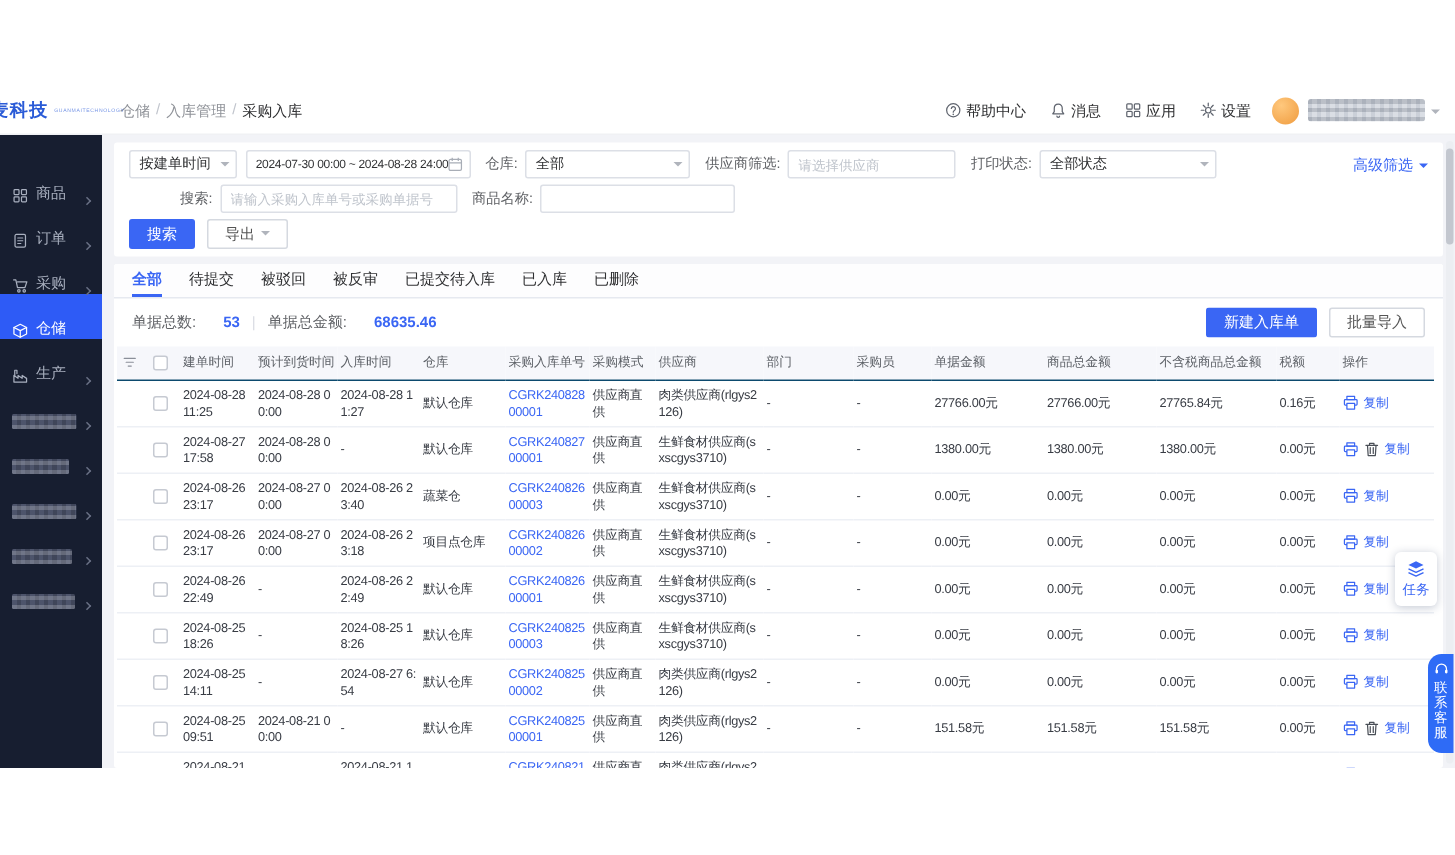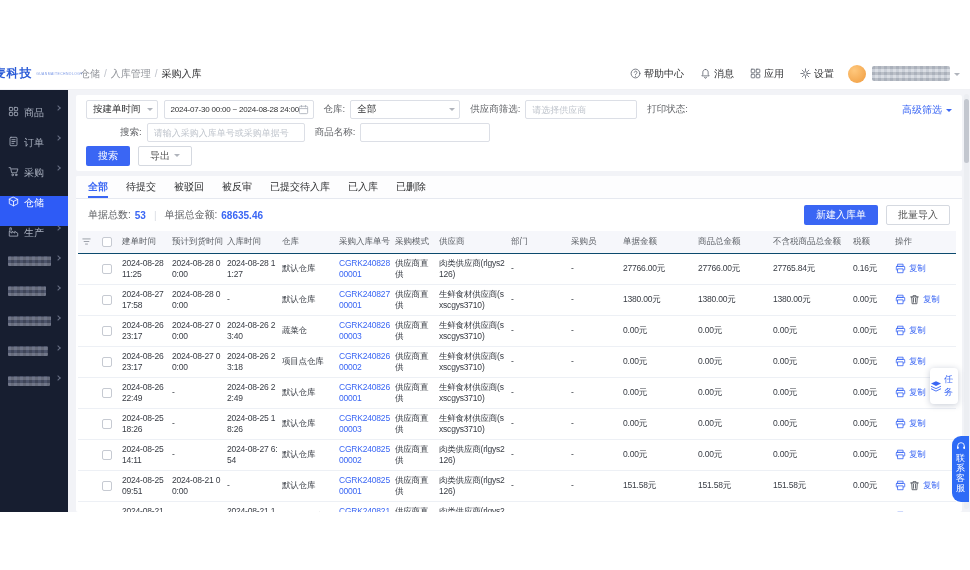--- a/index.html
+++ b/index.html
@@ -24,21 +24,21 @@
   .user-cz{width:78px;height:15px;margin-left:6px}
   .tri{display:inline-block;width:0;height:0;border:3.5px solid transparent;border-top-color:#b0b4bc;margin-left:4px;position:relative;top:2px}
   .tri.blue{border-top-color:#3a66f4}
 
   
   .censored{background-image:repeating-linear-gradient(0deg,rgba(110,118,132,.35) 0 3px,rgba(200,205,214,.35) 3px 6px),repeating-linear-gradient(90deg,#ccd1d9 0 3px,#e4e7ec 3px 6px);border-radius:2px;filter:blur(.4px)}
 
   
   .sidebar{position:absolute;left:0;top:32px;bottom:0;width:68px;background:#171e30;z-index:5;overflow:hidden}
   .side-nav{padding-top:16px;display:flex;flex-direction:column}
-  .side-item{height:30px;display:flex;align-items:flex-start;padding:0 8px;gap:5px;color:#a9b0bf;font-size:10px;cursor:pointer;white-space:nowrap}
+  .side-item{height:30px;display:flex;align-items:flex-end;padding:0 8px;gap:5px;color:#a9b0bf;font-size:10px;cursor:pointer;white-space:nowrap}
   .side-item .s-ic{display:flex;flex:none}
   .side-item .chev{margin-left:auto;width:4px;height:4px;border-right:1px solid #697085;border-top:1px solid #697085;transform:rotate(45deg);flex:none}
   .side-item.active{background:#2e5bf6;color:#fff}
   .side-cz{height:10px;display:inline-block;background-image:repeating-linear-gradient(0deg,rgba(255,255,255,.28) 0 3px,rgba(255,255,255,.10) 3px 6px),repeating-linear-gradient(90deg,#39415a 0 3px,#2a3147 3px 6px);filter:blur(.4px);border-radius:1px}
 
   
   .content{position:absolute;left:68px;top:32px;right:0;bottom:0;display:flex;flex-direction:column;gap:5px;padding:5px 8px 0 8px;overflow:hidden}
   .filter-card{background:#fff;border-radius:2px;padding:5px 10px;flex:none}
   .f-row{display:flex;align-items:center;margin-top:4px}
   .f-row:first-child{margin-top:0}
@@ -54,37 +54,37 @@
   .btn.primary{background:#3a66f4;color:#fff}
   .btn.ghost{background:#fff;border-color:#d5d9e0;color:#555}
   .btn + .btn{margin-left:8px}
 
   
   .list-card{background:#fff;border-radius:2px;flex:1;overflow:hidden;display:flex;flex-direction:column}
   .tabs{display:flex;gap:18px;padding:0 12px;border-bottom:1px solid #e6e9f0;height:23px;flex:none;background:#fdfdfe}
   .tab{font-size:10px;color:#303133;line-height:21px;cursor:pointer;border-bottom:2px solid transparent;white-space:nowrap}
   .tab.active{color:#3a66f4;border-bottom-color:#3a66f4;font-weight:bold}
   .summary-row{display:flex;align-items:center;height:32px;padding:0 12px;font-size:10px;color:#606266;flex:none}
-  .s-num{color:#3a66f4;font-weight:bold;margin-left:4px}
+  .s-num{color:#3a66f4;font-weight:bold;margin-left:18px}
   .s-div{color:#d9dce3;margin:0 8px}
   .summary-row .spacer{flex:1}
 
   table{border-collapse:collapse;table-layout:fixed;width:878px;margin:0 2px}
   th{background:#f6f7fb;height:22px;font-size:8.5px;font-weight:normal;color:#5c6066;text-align:left;padding:0 2px;border-bottom:1px solid #0c4a6e;white-space:nowrap;overflow:visible}
   td{font-size:8.5px;letter-spacing:-.2px;color:#383c44;padding:4px 2px;border-bottom:1px solid #edf0f5;line-height:11px;word-break:break-all;vertical-align:middle}
   .td-tools,.td-check{text-align:center}
   .cbx{display:inline-block;width:10px;height:10px;border:1px solid #c6cad2;border-radius:2px;background:#fff;cursor:pointer;vertical-align:middle}
   .link{color:#3a66f4;cursor:pointer}
   .op-ic{display:inline-flex;vertical-align:middle;margin-right:3px;cursor:pointer}
   .op-ic.blue{color:#3a66f4}
   .op-ic.dark{color:#4a4f57}
   .th-filter{color:#8a8f99;display:inline-flex;vertical-align:middle;cursor:pointer}
 
   
-  .task-float{position:absolute;left:930px;top:368px;width:28px;height:36px;background:#fff;border-radius:4px;box-shadow:0 1px 6px rgba(30,50,90,.25);display:flex;flex-direction:row;align-items:center;justify-content:center;gap:2px;color:#3a66f4;font-size:9px;cursor:pointer;z-index:20}
+  .task-float{position:absolute;left:930px;top:368px;width:28px;height:36px;background:#fff;border-radius:4px;box-shadow:0 1px 6px rgba(30,50,90,.25);display:flex;flex-direction:column;align-items:center;justify-content:center;gap:2px;color:#3a66f4;font-size:9px;cursor:pointer;z-index:20}
   .service-float{position:absolute;left:952px;top:436px;width:17px;height:66px;background:#2e6bf6;border-radius:9px 0 0 9px;color:#fff;display:flex;flex-direction:column;align-items:center;padding-top:5px;gap:2px;font-size:9px;line-height:10px;cursor:pointer;z-index:20}
   .service-float .v-txt{width:10px;text-align:center;word-break:break-all}
   .v-scroll{position:absolute;right:1px;top:36px;bottom:3px;width:5px;background:#eceef2;border-radius:3px;z-index:4}
   .v-thumb{position:absolute;top:5px;left:0;width:5px;height:64px;background:#c3c7cf;border-radius:3px;cursor:pointer}
   svg{display:block}
 </style>
 </head>
 <body>
 
 <div class="stage">
@@ -243,20 +243,24 @@
               </span>
           </div>
           <span class="f-label">仓库:</span>
           <div class="select" style="width:110px">
             <span>全部</span>
               <i class="tri"></i>
           </div>
           <span class="f-label">供应商筛选:</span>
           <input class="tinput" style="width: 112px;" placeholder="请选择供应商">
           <span class="f-label">打印状态:</span>
+          <div class="select" style="width:118px">
+            <span>全部状态</span>
+              <i class="tri"></i>
+          </div>
           <div class="adv-link">
             <span>高级筛选</span>
               <i class="tri blue"></i>
           </div>
         </div>
         <div class="f-row">
           <span class="f-label" style="margin-left:34px">搜索:</span>
           <input class="tinput" style="width: 158px;" placeholder="请输入采购入库单号或采购单据号">
           <span class="f-label" style="">商品名称:</span>
           <input class="tinput" style="width: 130px;">

